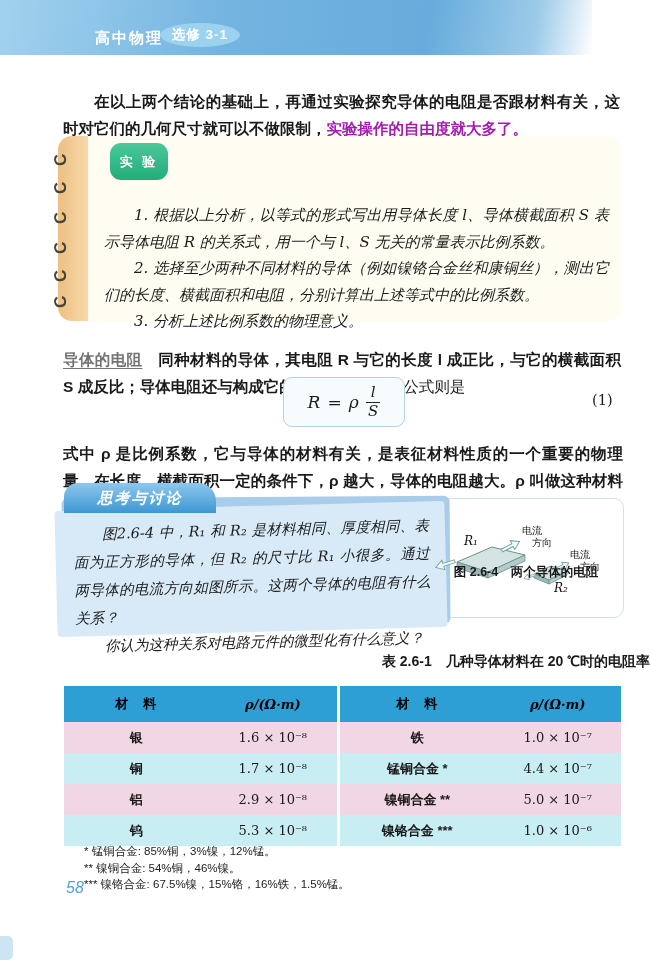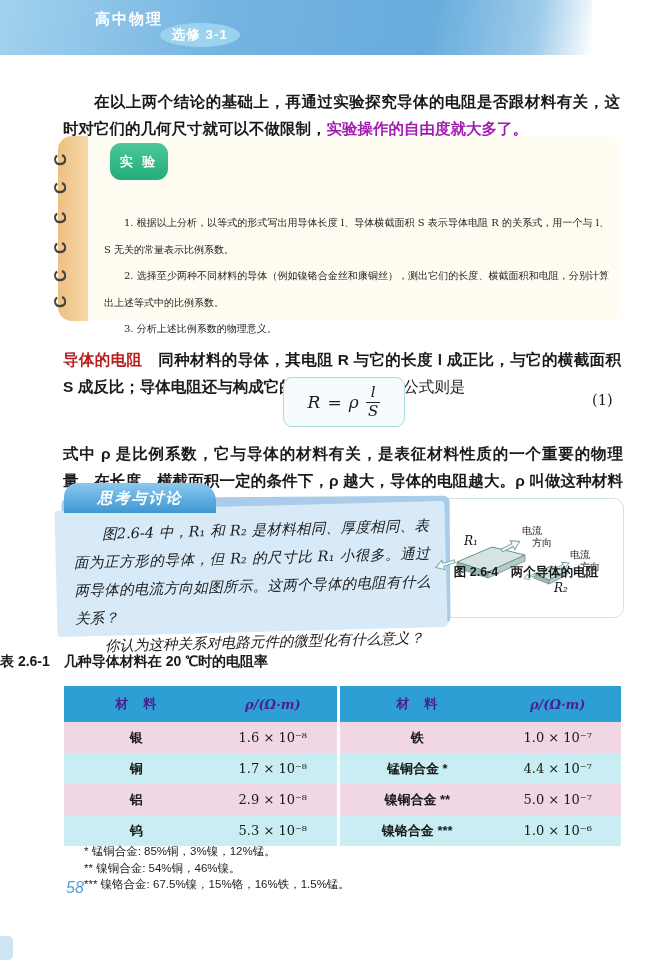--- a/index.html
+++ b/index.html
@@ -3,21 +3,21 @@
 <meta charset="utf-8">
 <style>
   html,body{margin:0;padding:0;}
   body{width:650px;height:960px;position:relative;background:#ffffff;overflow:hidden;
        font-family:"Liberation Sans",sans-serif;color:#1a1a1a;}
   .abs{position:absolute;}
 
   
   .band{left:0;top:0;width:592px;height:55px;
         background:linear-gradient(100deg,#a2d2ee 0%,#74b4e1 38%,#67acdc 72%,#9dcbe9 90%,#ffffff 100%);}
-  .band-course{left:95px;top:10px;color:#ffffff;font-size:15px;font-weight:bold;letter-spacing:2px;}
+  .band-course{left:95px;top:29px;color:#ffffff;font-size:15px;font-weight:bold;letter-spacing:2px;}
   .band-badge{left:160px;top:23px;width:80px;height:24px;border-radius:50%;
               background:#9bd2ef;color:#ffffff;font-size:13.5px;font-weight:bold;
               display:flex;align-items:center;justify-content:center;letter-spacing:1px;}
 
   
   .intro{left:63px;top:72px;width:557px;font-size:15.5px;font-weight:600;
          line-height:27.5px;text-indent:2em;text-align:justify;}
   .red{color:#a21caf;}
 
   
@@ -25,28 +25,28 @@
   .expspine{left:0;top:0;width:30px;height:185px;border-radius:14px 0 0 14px;
             background:linear-gradient(to right,#edbf82,#f7d9a9);}
   .ring{width:14px;height:14px;font-size:17px;font-weight:bold;color:#45453a;
         transform:rotate(-95deg);line-height:14px;}
   .expbadge{left:52px;top:7px;width:58px;height:37px;border-radius:11px;
             background:linear-gradient(180deg,#4cc79a,#22ad7b);color:#ffffff;
             font-size:13px;font-weight:bold;display:flex;align-items:center;
             justify-content:center;letter-spacing:3px;}
   .exptitle{left:30px;top:40px;width:533px;text-align:center;color:#d4368e;
             font-size:15px;font-weight:bold;letter-spacing:1px;}
-  .expitems{left:46px;top:74px;width:505px;font-family:"DejaVu Serif",serif;
-            font-size:10px;line-height:26.5px;}
+  .expitems{left:46px;top:66px;width:505px;font-family:"DejaVu Serif",serif;font-style:italic;
+            font-size:15px;line-height:26.5px;}
   .expitems p{margin:0;text-indent:2em;text-align:justify;}
 
   
   .para1{left:63px;top:330px;width:558px;font-size:15.5px;font-weight:bold;
          line-height:27.5px;text-align:justify;}
-  .lead{color:#b91c1c;text-underline-offset:3px;}
+  .lead{color:#737373;text-decoration:underline;text-underline-offset:3px;}
   .normalw{font-weight:normal;}
 
   
   .formulabox{left:283px;top:377px;width:120px;height:48px;border:1.5px solid #aed6e6;
               border-radius:9px;background:#f6fcfe;display:flex;align-items:center;
               justify-content:center;gap:7px;font-family:"DejaVu Serif",serif;
               font-style:italic;font-size:17px;}
   .frac{display:inline-block;text-align:center;font-size:15px;line-height:1.15;}
   .frac .num{display:block;border-bottom:1.2px solid #222;padding:0 5px;}
   .frac .den{display:block;}
@@ -68,23 +68,23 @@
                 font-size:14.5px;line-height:28px;text-indent:2em;text-align:justify;}
   .disc-tab{left:64px;top:483px;width:152px;height:30px;border-radius:14px 18px 0 0;
             background:linear-gradient(180deg,#8cc8ee,#3e97d2);color:#ffffff;
             font-size:15px;font-weight:bold;font-style:italic;display:flex;
             align-items:center;justify-content:center;letter-spacing:2px;}
 
   
   .figcaption{left:430px;top:564px;width:192px;text-align:center;font-size:12.5px;font-weight:bold;}
 
   
-  .tbltitle{left:0;top:653px;width:650px;text-align:left;font-size:14px;font-weight:bold;}
+  .tbltitle{left:0;top:653px;width:650px;text-align:right;font-size:14px;font-weight:bold;}
   table.rho{position:absolute;left:64px;top:686px;width:557px;border-spacing:0;border-collapse:separate;}
-  table.rho th{background:#2d9fd4;color:#4c1d95;font-size:13px;font-weight:bold;
+  table.rho th{background:#2d9fd4;color:#000000;font-size:13px;font-weight:bold;
                height:34px;letter-spacing:1px;}
   table.rho th.val{font-family:"DejaVu Serif",serif;font-style:italic;letter-spacing:0;}
   table.rho td{height:29px;text-align:center;font-size:13px;}
   table.rho .mat{font-weight:600;}
   table.rho .val{font-family:"DejaVu Serif",serif;}
   table.rho tr.pink td{background:#f1d6e3;}
   table.rho tr.cyan td{background:#c8edf2;}
   table.rho td.sep,table.rho th.sep{border-left:3px solid #ffffff;}
   .c1{width:145px;} .c2{width:128px;} .c3{width:155px;} .c4{width:126px;}
 

